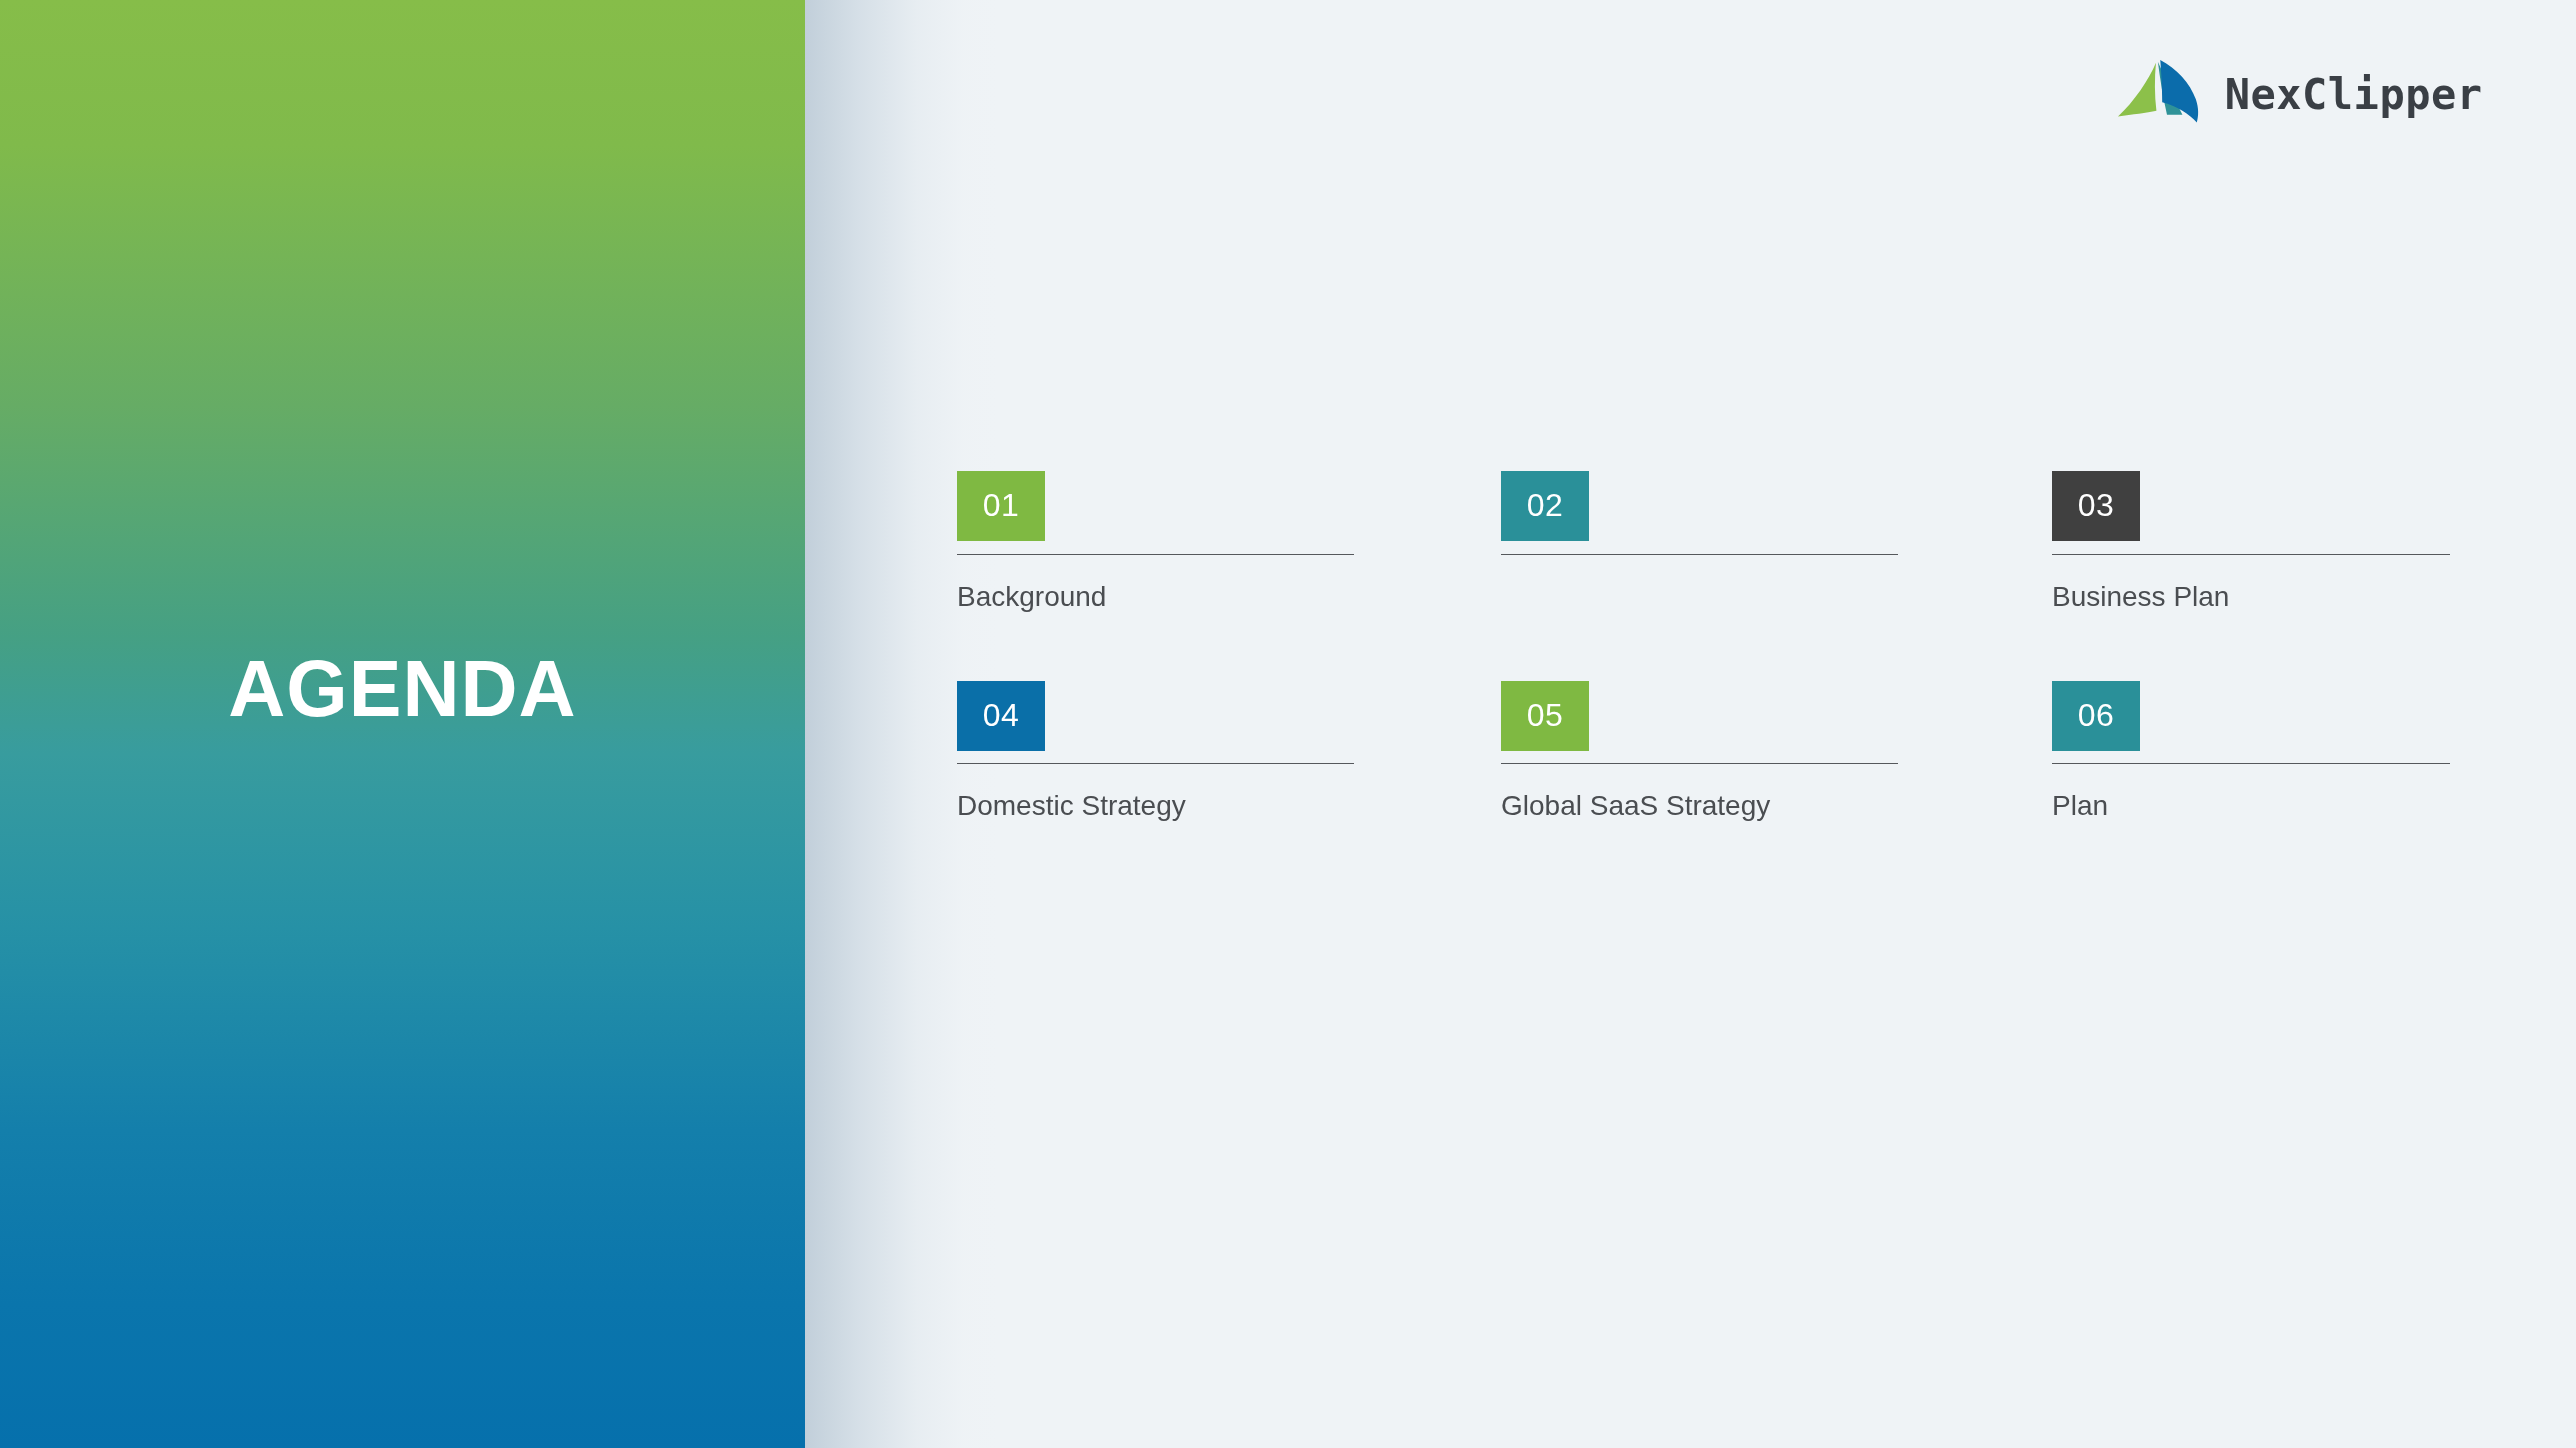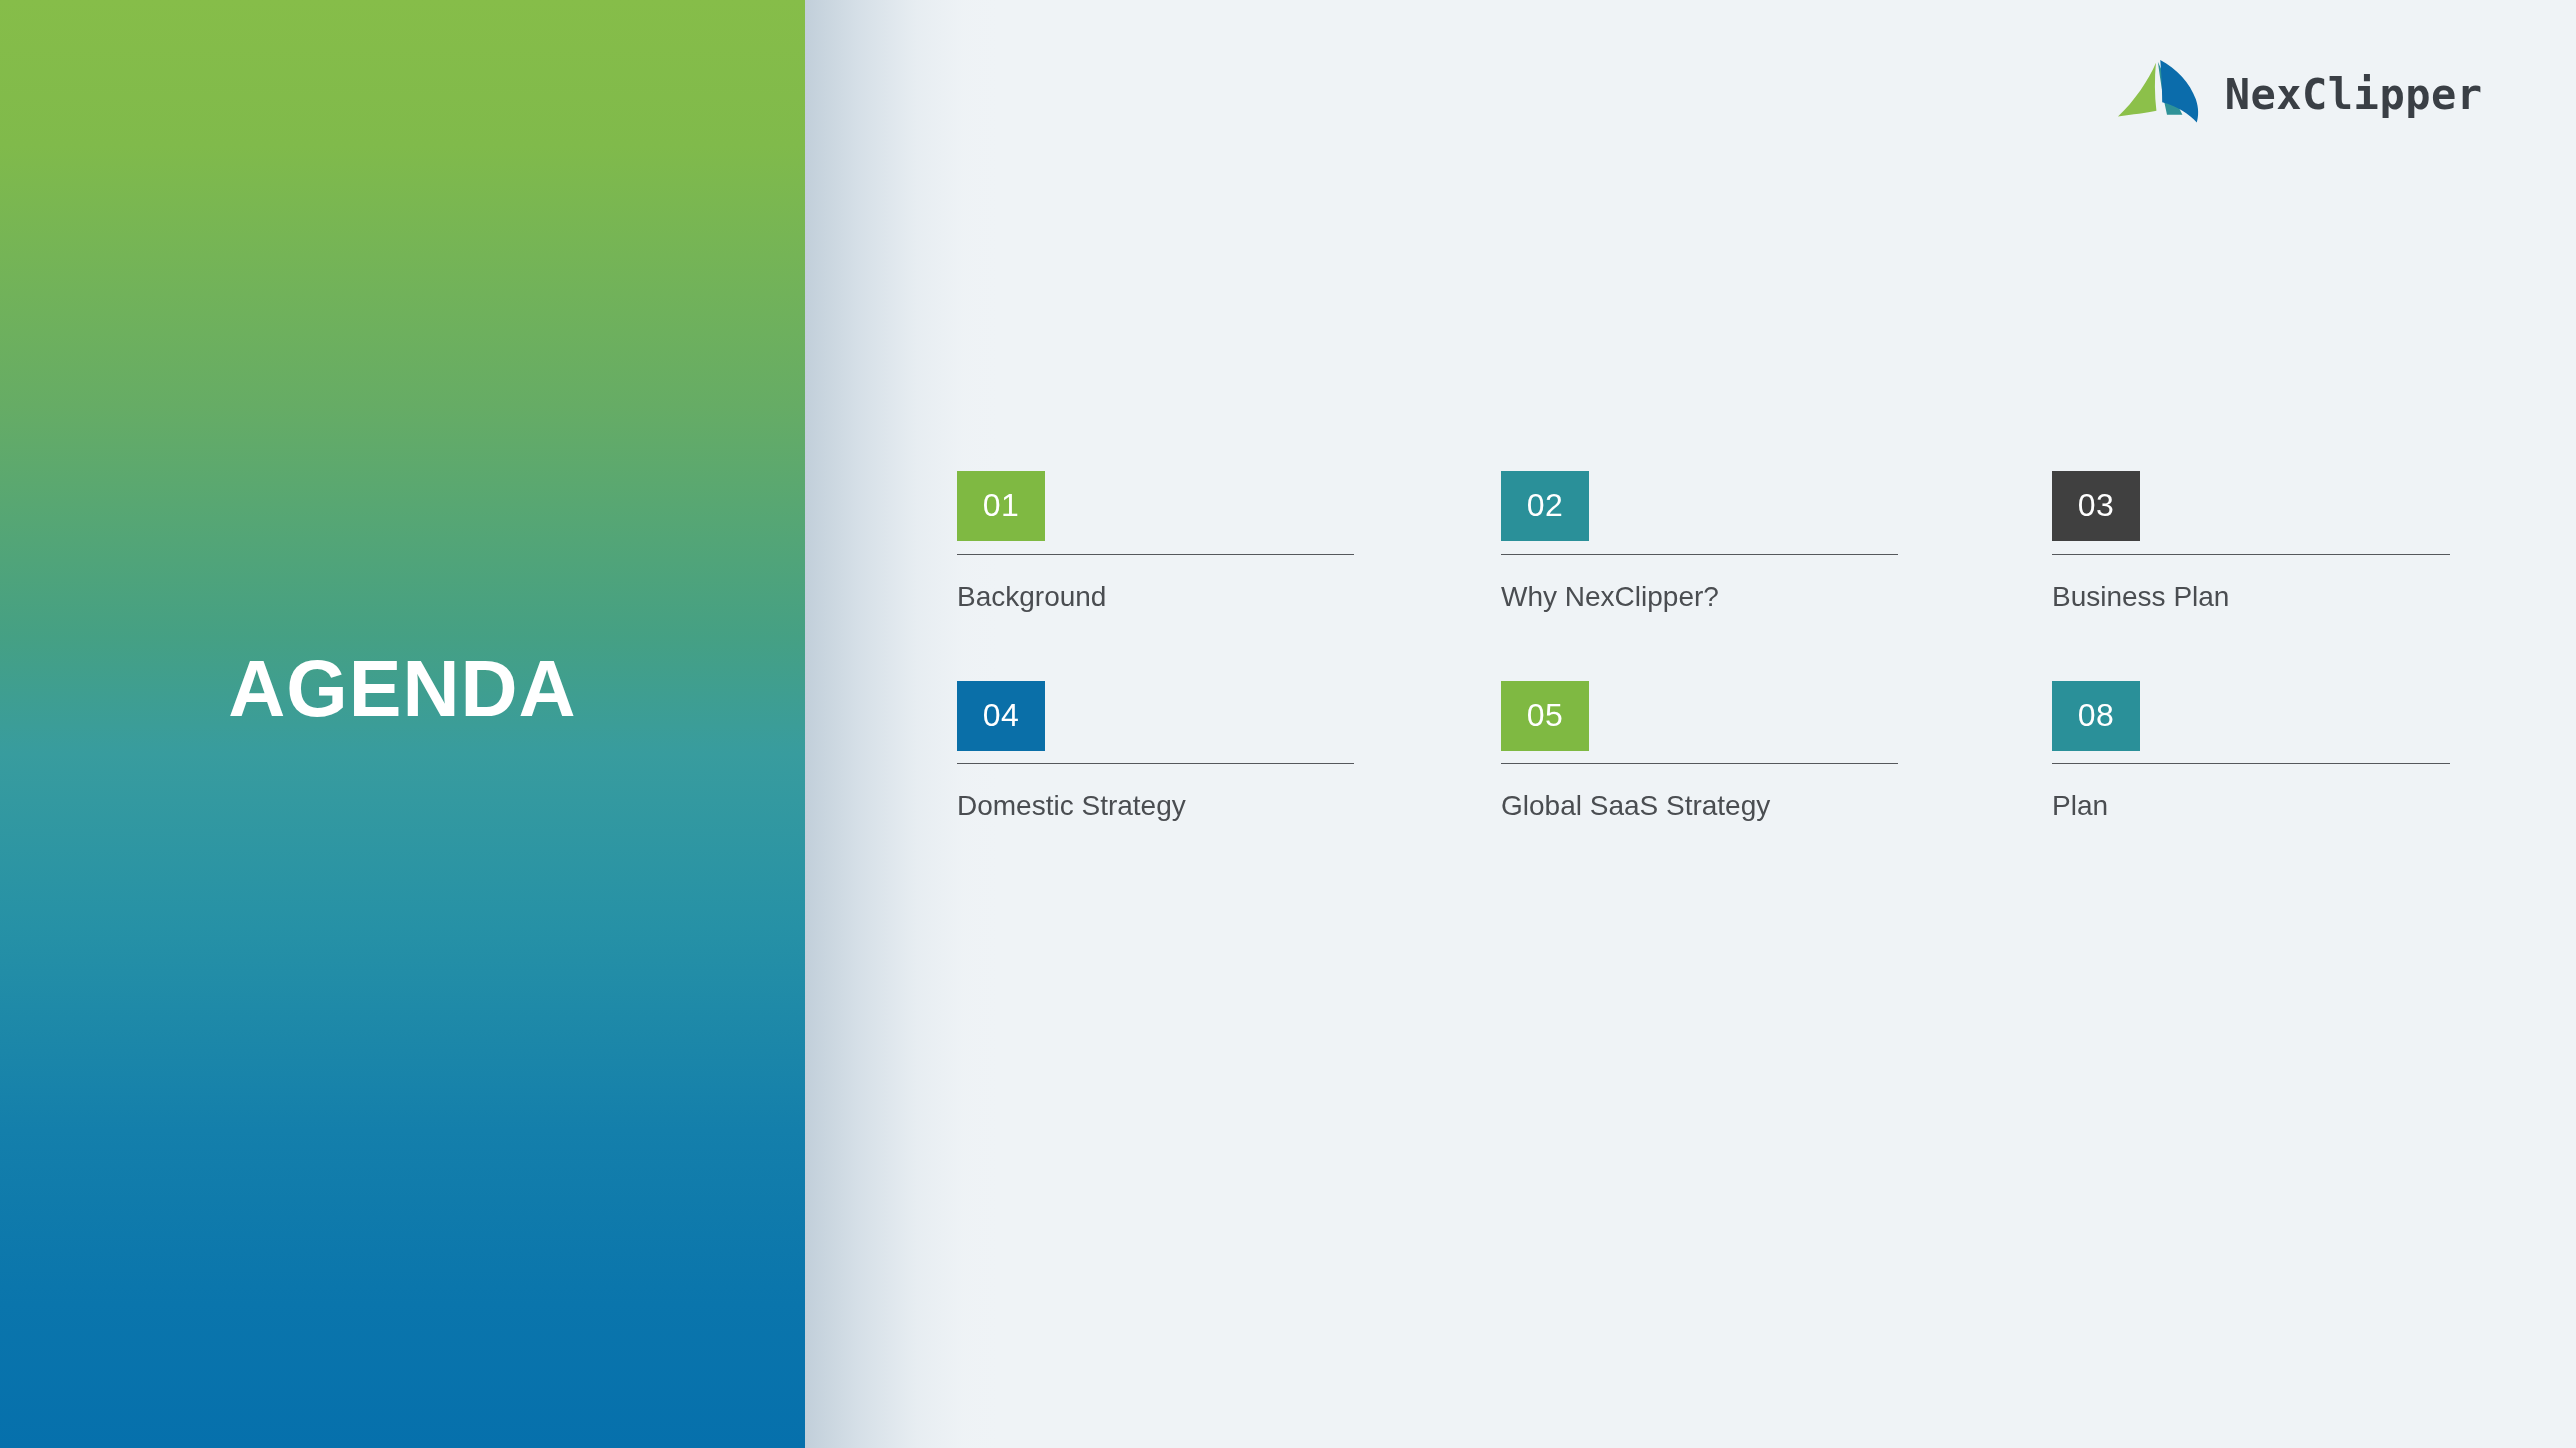--- a/index.html
+++ b/index.html
@@ -164,21 +164,20 @@
     <div class="agenda-item">
       <div class="num-badge" style="background: rgb(127, 185, 66);">01</div>
       <div class="item-rule"></div>
       <div class="item-label">Background</div>
     </div>
     <div class="spacer"></div>
 
     <div class="agenda-item">
       <div class="num-badge" style="background: rgb(42, 144, 153);">02</div>
       <div class="item-rule"></div>
-      <div class="item-label">Why NexClipper?</div>
     </div>
     <div class="spacer"></div>
 
     <div class="agenda-item">
       <div class="num-badge" style="background: #404040;">03</div>
       <div class="item-rule"></div>
       <div class="item-label">Business Plan</div>
     </div>
 
     <div class="spacer"></div>
@@ -195,20 +194,20 @@
     <div class="spacer"></div>
 
     <div class="agenda-item">
       <div class="num-badge" style="background: rgb(127, 185, 66);">05</div>
       <div class="item-rule"></div>
       <div class="item-label">Global SaaS Strategy</div>
     </div>
     <div class="spacer"></div>
 
     <div class="agenda-item">
-      <div class="num-badge" style="background: rgb(42, 144, 153);">08</div>
+      <div class="num-badge" style="background: rgb(42, 144, 153);">06</div>
       <div class="item-rule"></div>
       <div class="item-label">Plan</div>
     </div>
 
   </div>
 </div>
 
 
 </body></html>

